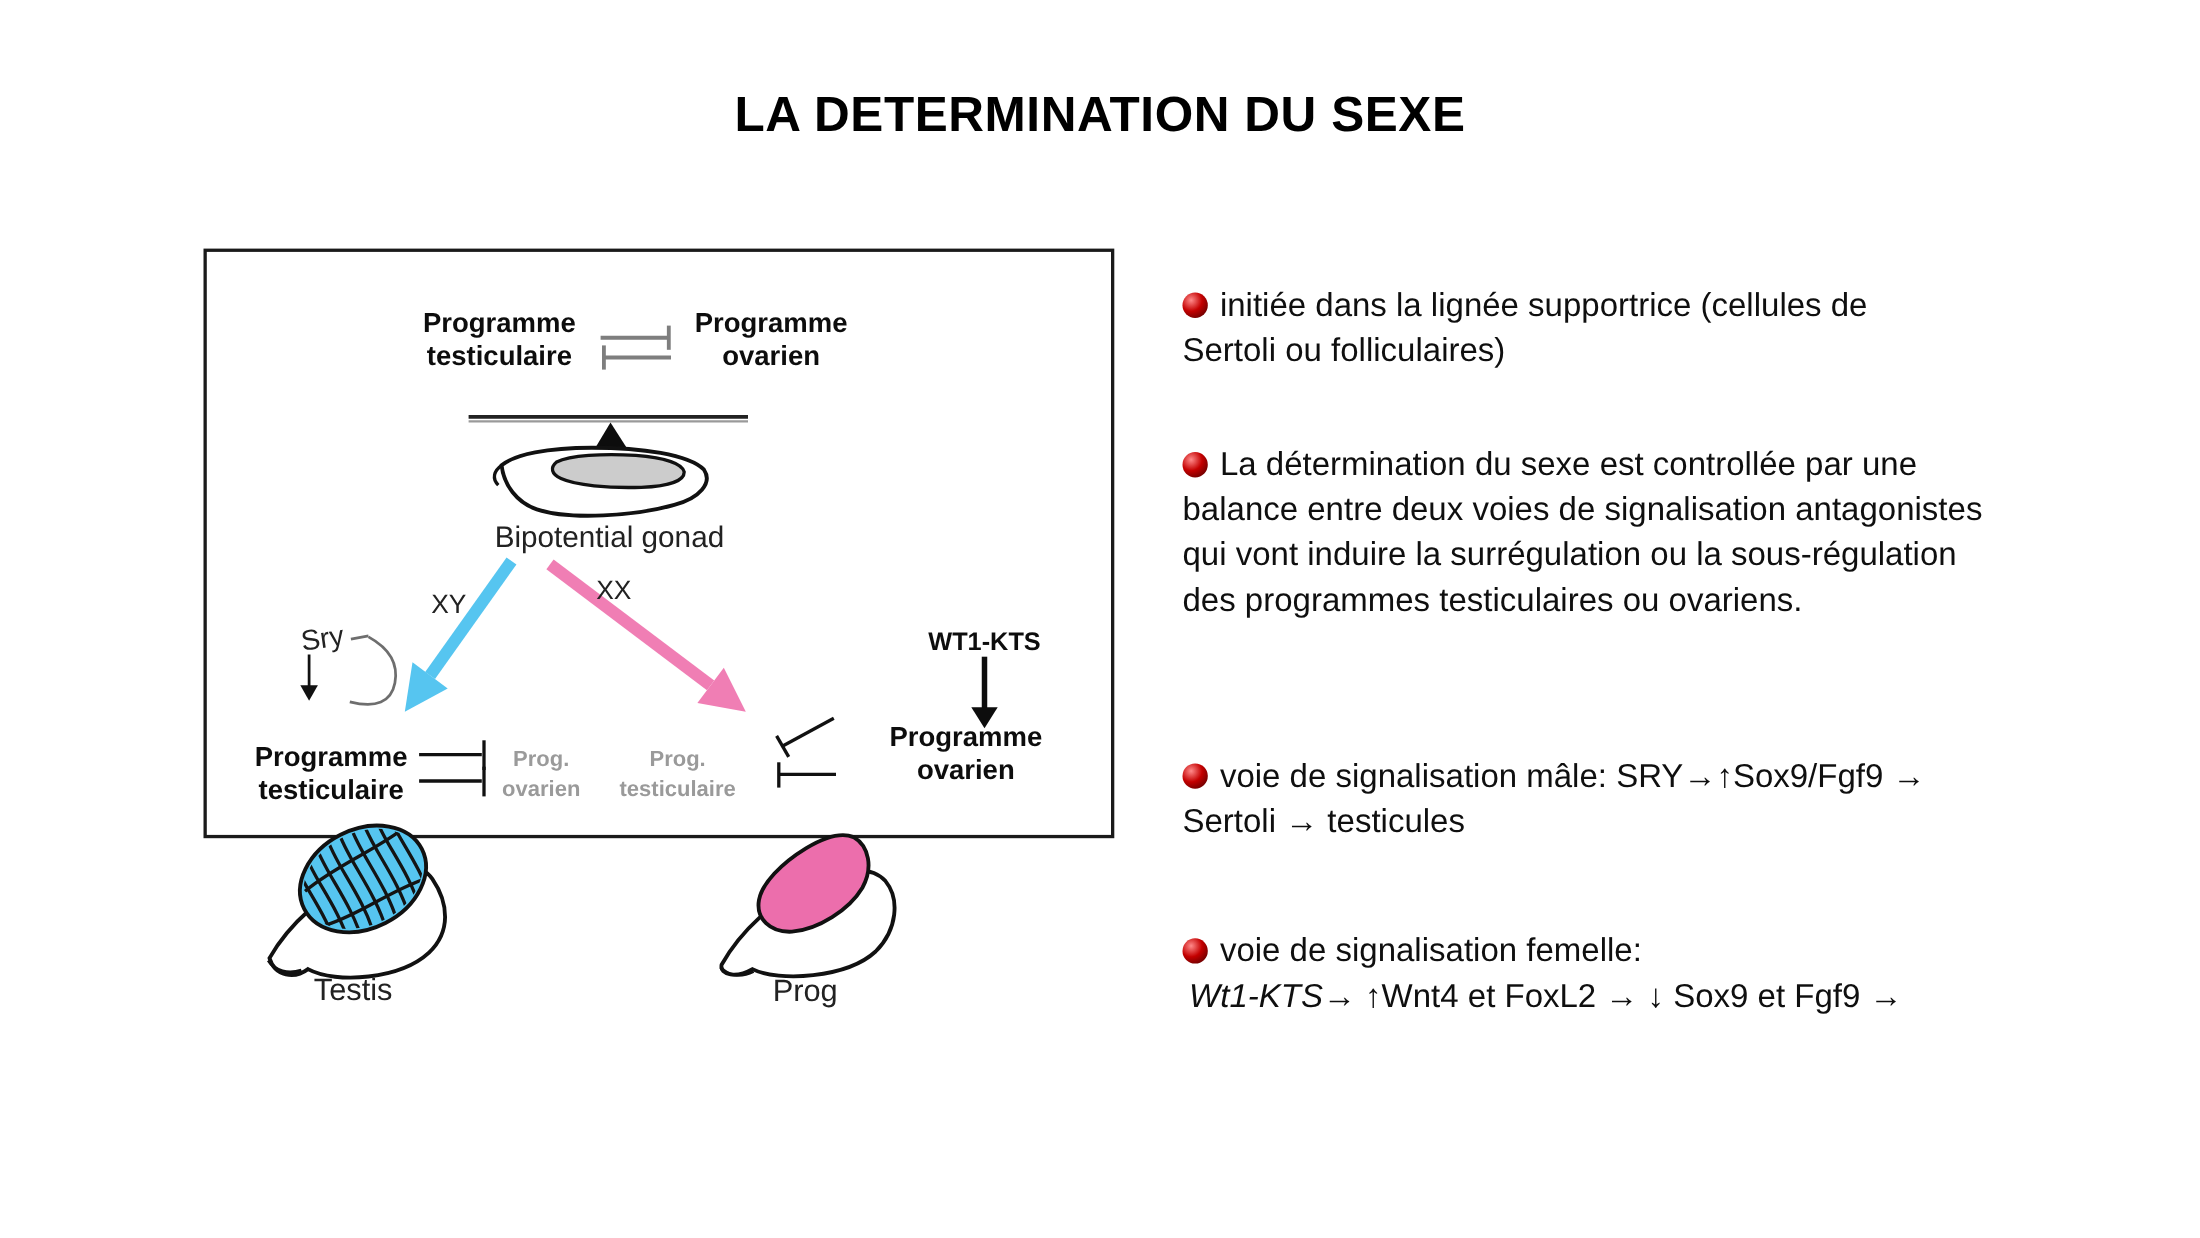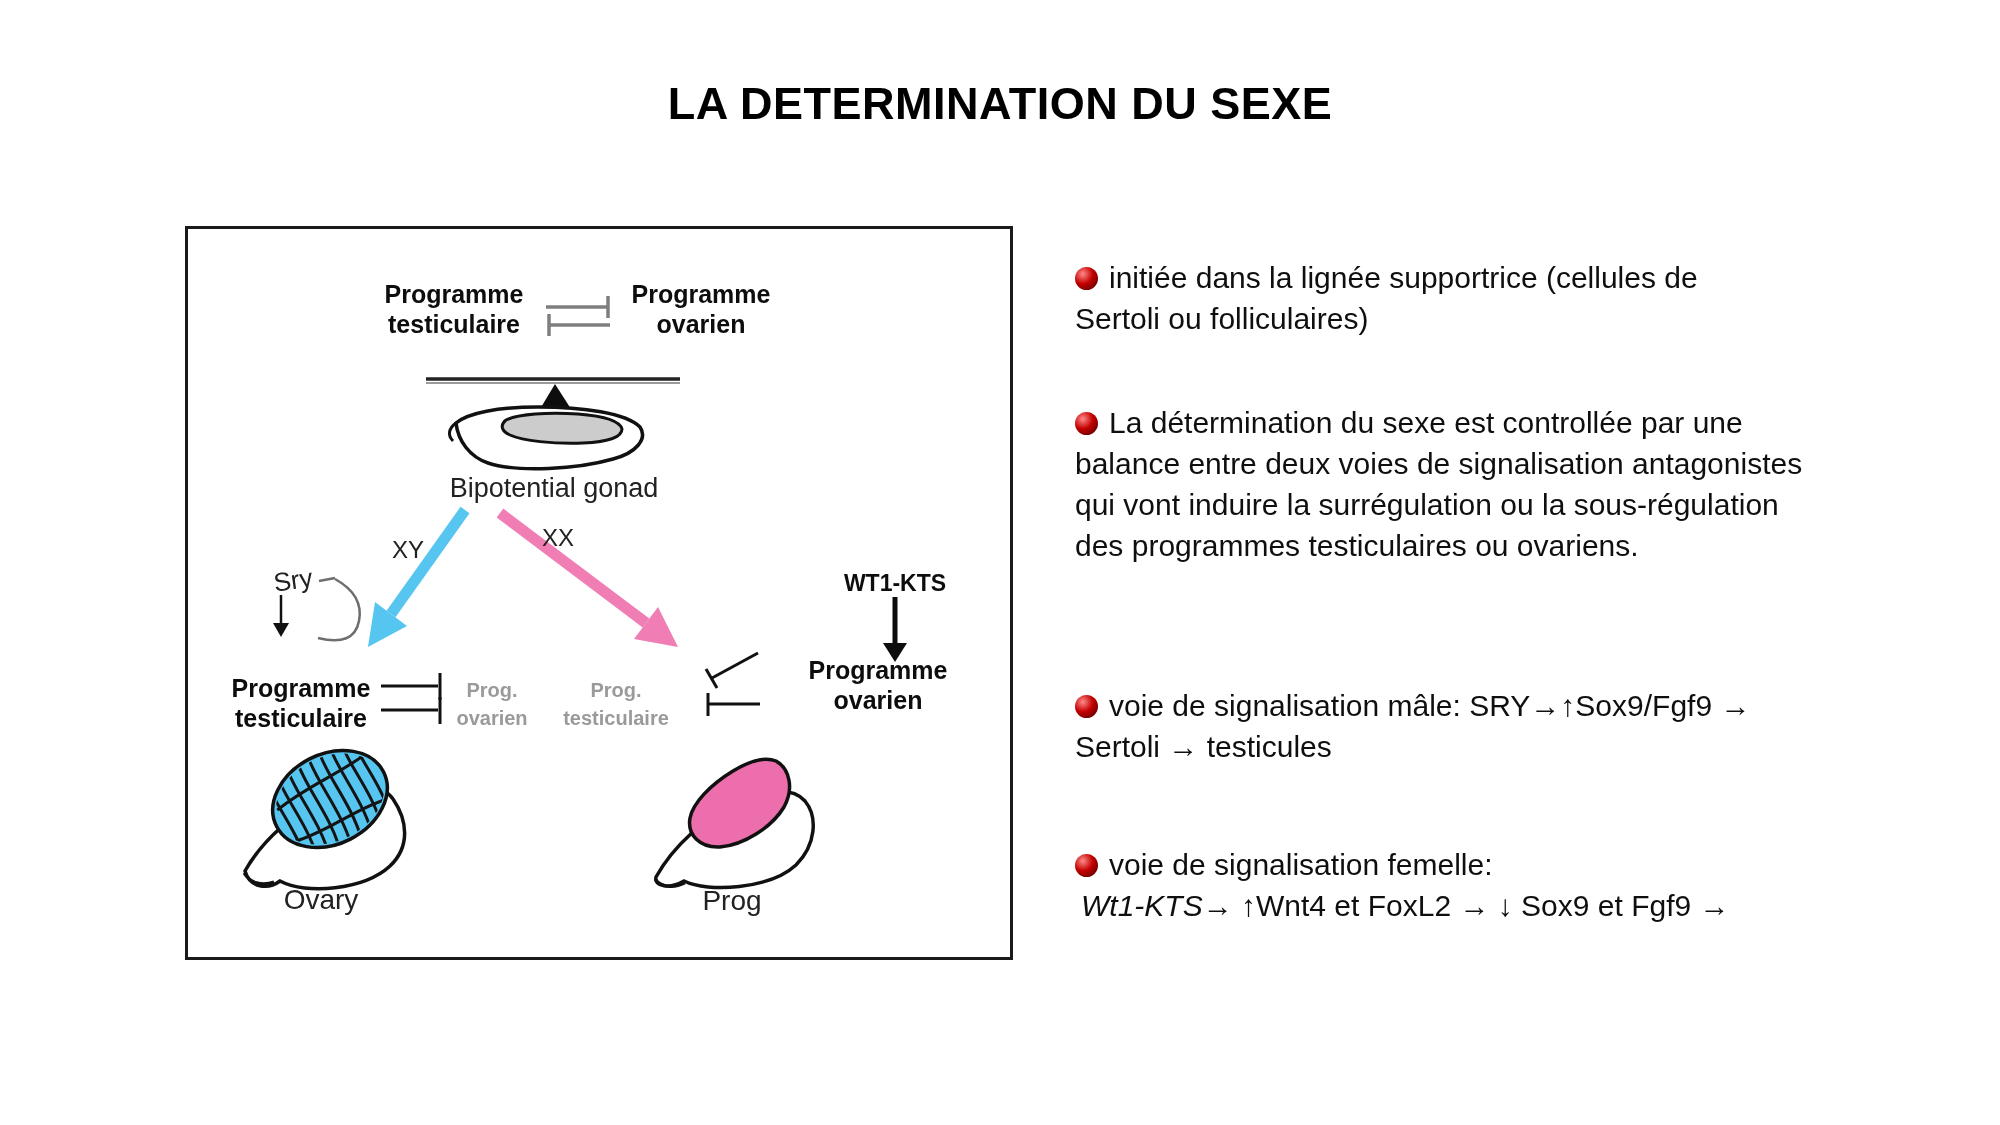--- a/index.html
+++ b/index.html
@@ -6,21 +6,21 @@
   .slide{
     position:relative;width:2000px;height:1125px;background:#ffffff;overflow:hidden;
     font-family:"Liberation Sans", sans-serif;color:#111;
   }
   .title{
     position:absolute;top:78px;left:0;right:0;text-align:center;
     font-size:45px;font-weight:bold;letter-spacing:.5px;color:#000;
   }
   
   .diagram-box{
-    position:absolute;left:185px;top:226px;width:828px;height:734px;
+    position:absolute;left:185px;top:226px;width:828px;height:536px;
     border:3px solid #1a1a1a;box-sizing:border-box;background:#fff;padding-left:42px;
   }
   .diagram-box svg{position:absolute;left:0;top:0;}
   .lbl{
     position:absolute;transform:translateX(-50%);text-align:center;
     white-space:pre-line;font-weight:bold;font-size:25px;line-height:30px;color:#0d0d0d;
   }
   .lbl.plain{font-weight:normal;color:#222;}
   .lbl.gray{color:var(--gray-text);font-size:20px;line-height:28px;}
   .lbl.small-bold{font-size:23px;line-height:27px;}
@@ -156,21 +156,21 @@
     <div class="lbl plain sry" style="left:105px;top:336px;font-size:26px;">Sry</div>
     <div class="lbl" style="left:113px;top:444px;">Programme
 testiculaire</div>
     <div class="lbl gray" style="left:304px;top:447px;">Prog.
 ovarien</div>
     <div class="lbl gray" style="left:428px;top:447px;">Prog.
 testiculaire</div>
     <div class="lbl small-bold" style="left:707px;top:341px;">WT1-KTS</div>
     <div class="lbl" style="left:690px;top:426px;">Programme
 ovarien</div>
-    <div class="lbl plain" style="left:133px;top:656px;font-size:28px;">Ovary</div>
+    <div class="lbl plain" style="left:133px;top:656px;font-size:28px;">Testis</div>
     <div class="lbl plain" style="left:544px;top:657px;font-size:28px;">Prog</div>
   </div>
 
   <p class="bullet" style="top:245px;">
     <span class="ball"></span><span>initiée dans la lignée supportrice (cellules de</span><br>
     <span>Sertoli ou folliculaires)</span>
   </p>
 
   <p class="bullet" style="top:390px;">
     <span class="ball"></span><span>La détermination du sexe est controllée par une</span><br>

